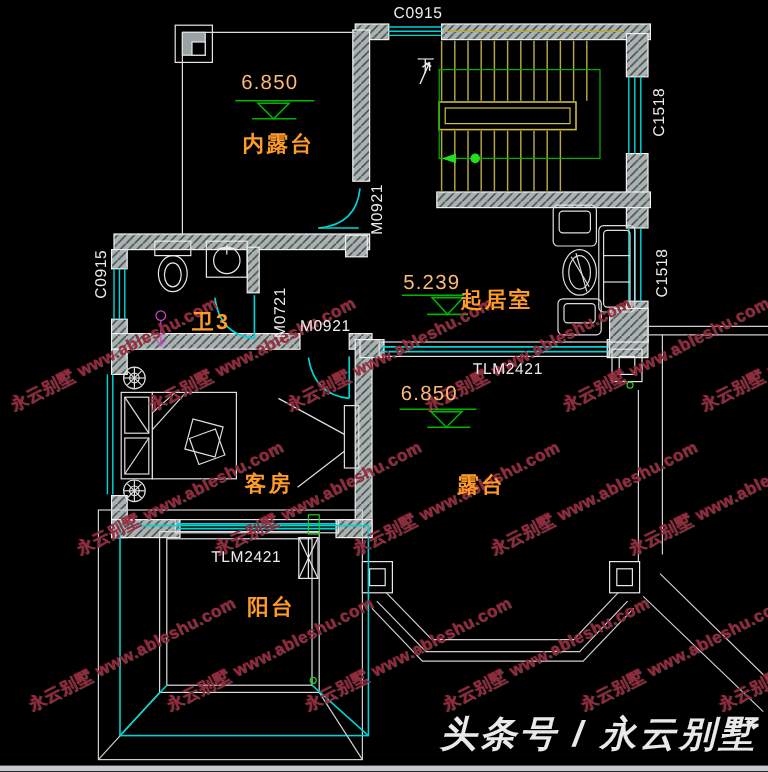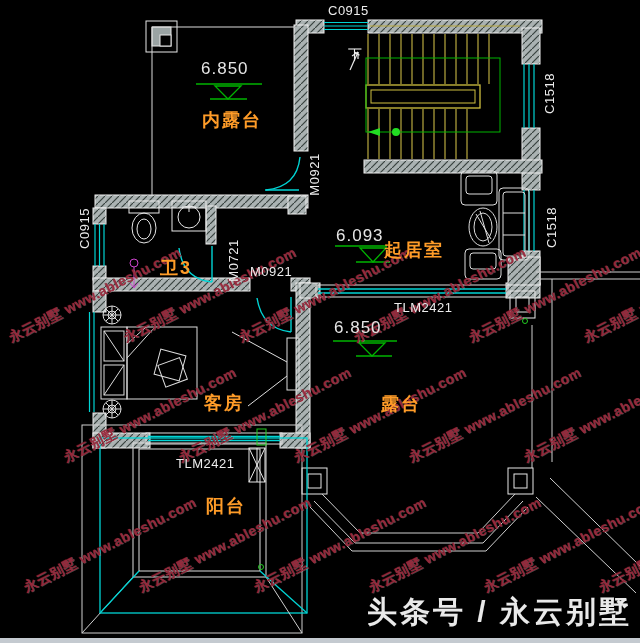--- a/index.html
+++ b/index.html
@@ -1,28 +1,28 @@
 <!DOCTYPE html>
 <html><head>
 <meta charset="utf-8">
 <style>
   html,body{margin:0;padding:0;background:#111;}
   #canvas{position:relative;width:640px;height:643px;background:#000;overflow:hidden;
           font-family:"Liberation Sans",sans-serif;}
   #plan-svg{position:absolute;left:0;top:0;}
   .lbl{position:absolute;color:#ececec;font-size:13px;letter-spacing:0.5px;white-space:nowrap;}
   .vlabel{transform:rotate(-90deg);transform-origin:center center;width:46px;text-align:center;}
-  .elev{position:absolute;color:#e5e5e5;font-size:17px;letter-spacing:1px;white-space:nowrap;}
+  .elev{position:absolute;color:#fdba74;font-size:17px;letter-spacing:1px;white-space:nowrap;}
   .room{position:absolute;color:#ff9c28;font-size:18px;font-weight:bold;letter-spacing:2px;white-space:nowrap;}
   .stairdir{position:absolute;color:#ececec;font-size:14px;}
   .wm{position:absolute;width:150px;color:rgba(152,38,58,0.92);font-size:14px;font-weight:bold;
       letter-spacing:0.5px;white-space:nowrap;transform:rotate(-27deg);transform-origin:left center;
       text-shadow:0.5px 0.5px 0 rgba(255,255,255,0.28), -0.5px -0.5px 0 rgba(120,20,35,0.6);}
   #footer-text{position:absolute;right:8px;top:592px;color:#e9e9e9;font-size:30px;font-weight:bold;
-      letter-spacing:3px;white-space:nowrap;}
+      letter-spacing:3px;white-space:nowrap;font-style:italic;}
   #footer-strip{position:absolute;left:0;bottom:0;width:640px;height:5px;background:#c4cad0;}
 </style>
 </head>
 <body>
 
 <div id="canvas">
 
   <svg id="plan-svg" width="640" height="643" viewBox="0 0 640 643">
     <defs>
       <pattern id="hatch" width="7" height="7" patternUnits="userSpaceOnUse">
@@ -319,21 +319,21 @@
   <div class="lbl vlabel" style="left:526px;top:86px">C1518</div>
   <div class="lbl vlabel" style="left:528px;top:220px">C1518</div>
   <div class="lbl vlabel" style="left:291px;top:167px">M0921</div>
   <div class="lbl vlabel" style="left:210px;top:253px">M0721</div>
   <div class="lbl" style="left:250px;top:264px">M0921</div>
   <div class="lbl" style="left:394px;top:300px">TLM2421</div>
   <div class="lbl" style="left:176px;top:456px">TLM2421</div>
   <div class="stairdir" style="left:348px;top:46px">下</div>
 
   <div class="elev" style="left:201px;top:59px">6.850</div>
-  <div class="elev" style="left:336px;top:226px">6.093</div>
+  <div class="elev" style="left:336px;top:226px">5.239</div>
   <div class="elev" style="left:334px;top:318px">6.850</div>
 
   <div class="room" style="left:202px;top:108px">内露台</div>
   <div class="room" style="left:384px;top:238px">起居室</div>
   <div class="room" style="left:160px;top:256px">卫3</div>
   <div class="room" style="left:204px;top:391px">客房</div>
   <div class="room" style="left:381px;top:392px">露台</div>
   <div class="room" style="left:206px;top:494px">阳台</div>
 
   <div id="footer-text">头条号 / 永云别墅</div>

